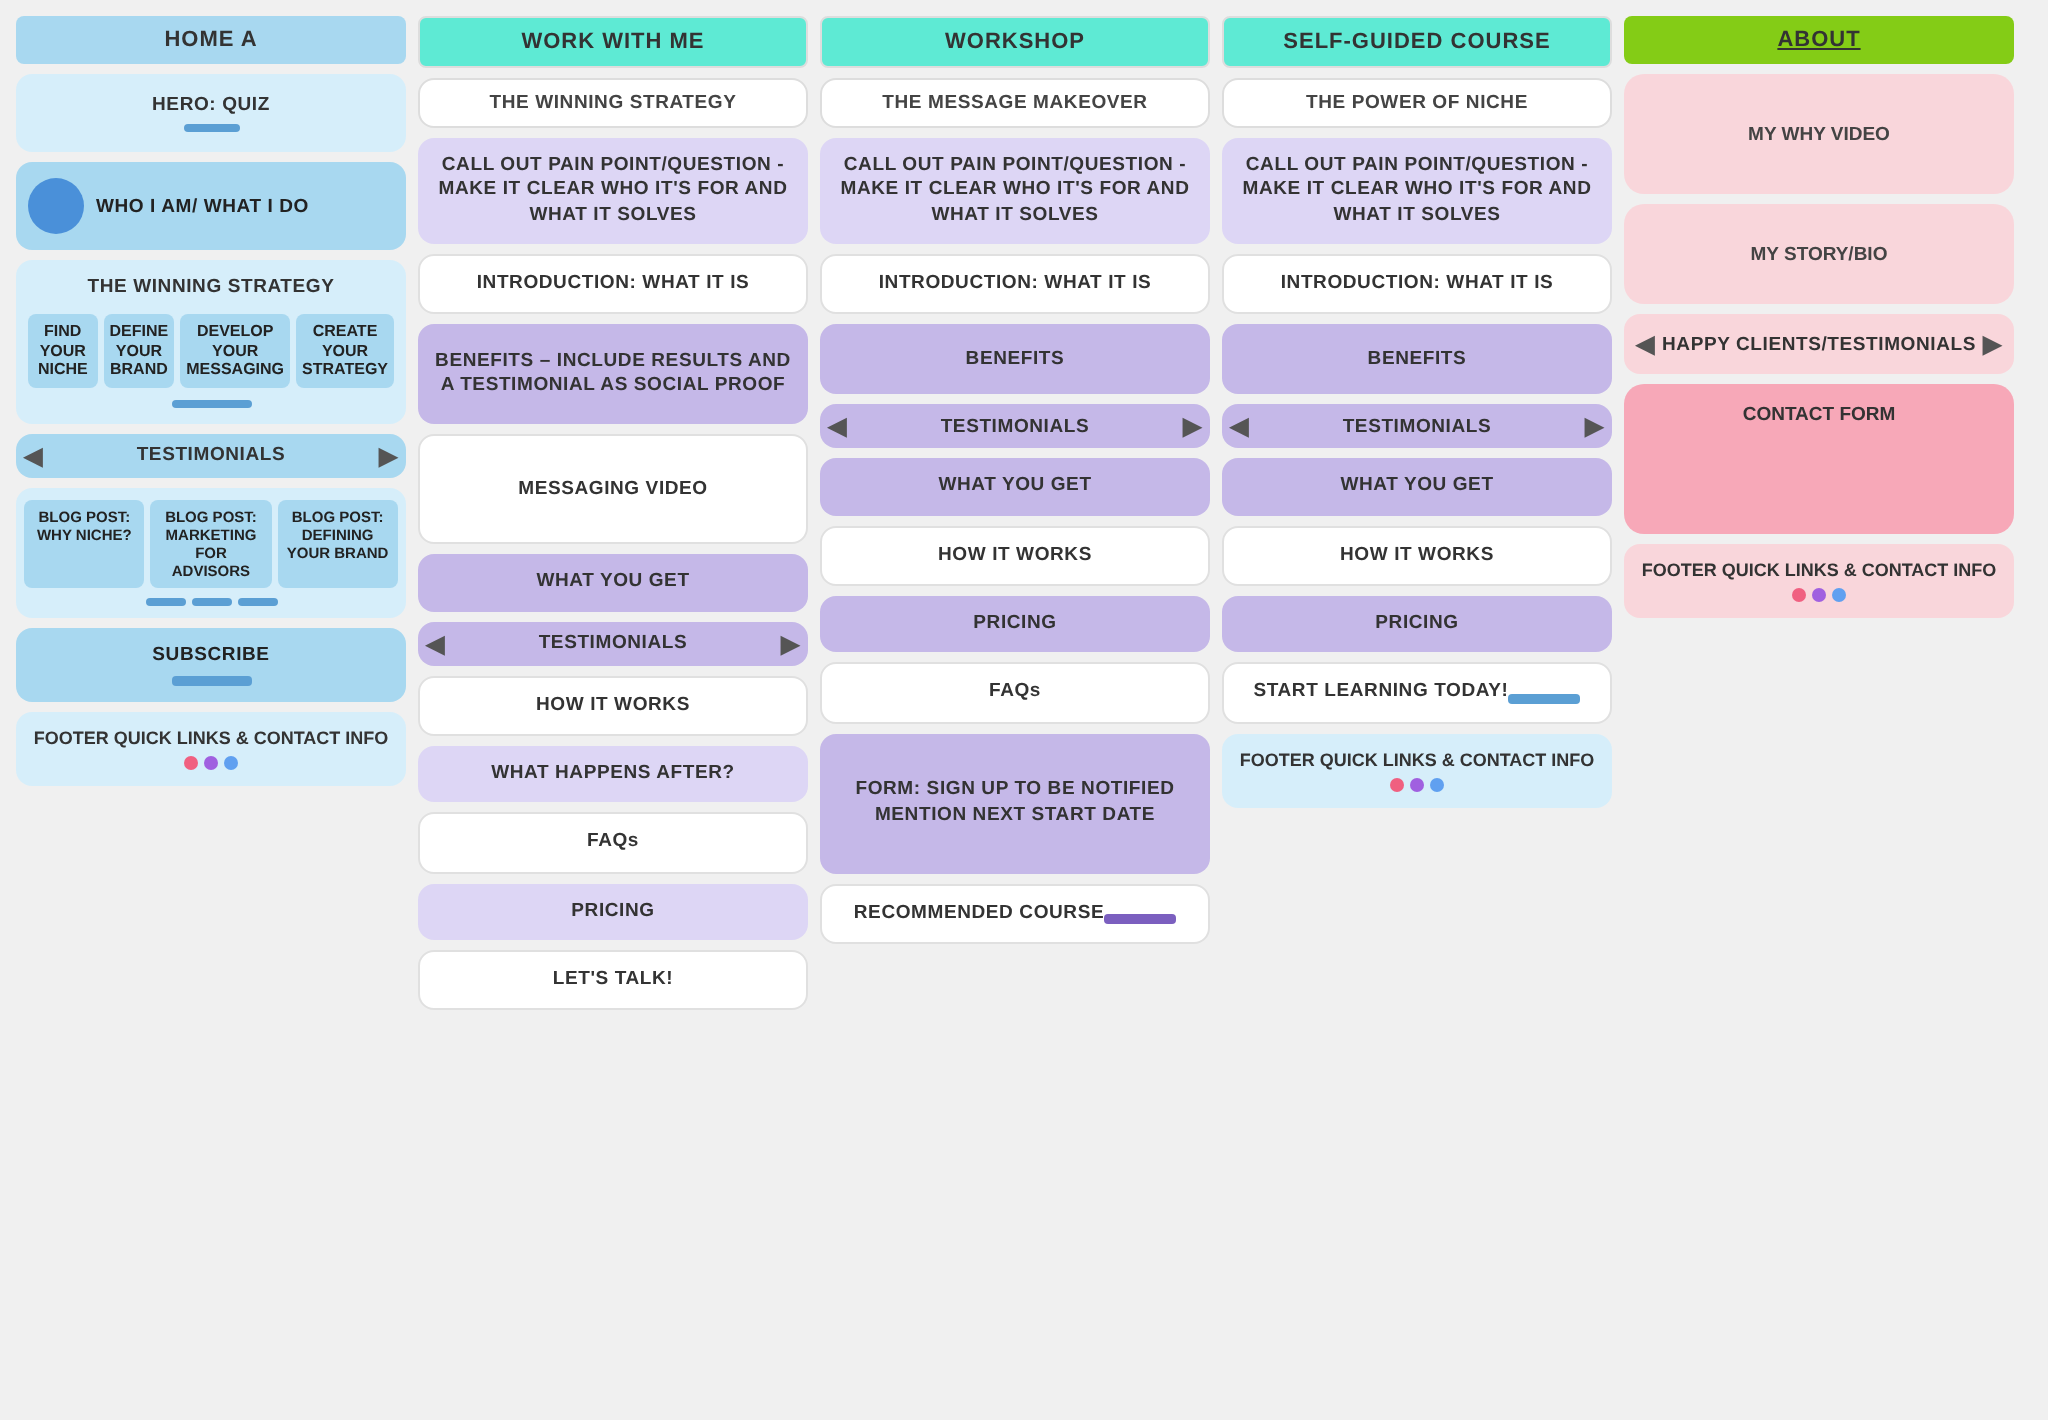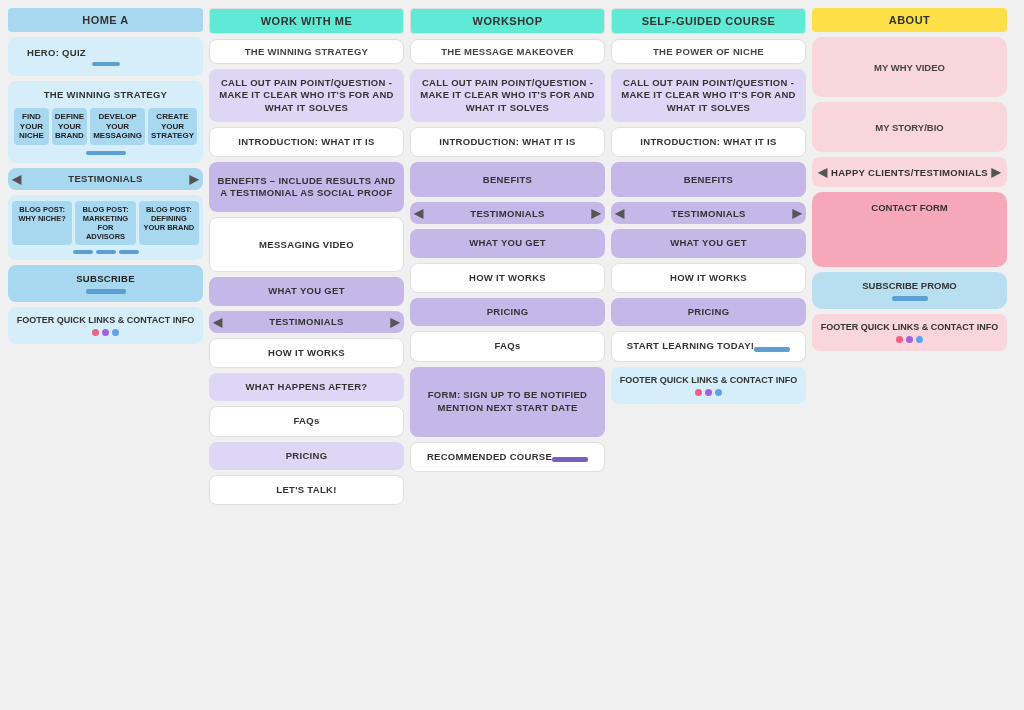--- a/index.html
+++ b/index.html
@@ -32,21 +32,21 @@
     .col-header {
       text-align: center;
       font-weight: bold;
       font-size: 11px;
       padding: 6px 4px;
       letter-spacing: 0.5px;
       color: #333;
     }
     .col-header.blue { background: #a8d8f0; border-radius: 4px; }
     .col-header.white { background: #5eead4; border-radius: 4px; border: 1px solid #ddd; }
-    .col-header.pink { background: #fde047; border-radius: 4px; }
+    .col-header.pink { background: #84cc16; border-radius: 4px; text-decoration: underline; }
 
     
     .card {
       border-radius: 8px;
       padding: 8px 6px;
       text-align: center;
       font-size: 9.5px;
       font-weight: 600;
       letter-spacing: 0.3px;
       color: #333;
@@ -56,22 +56,22 @@
     .card.lavender { background: #c5b8e8; }
     .card.light-lavender { background: #ddd6f5; }
 
     .card.tall { min-height: 50px; display: flex; align-items: center; justify-content: center; flex-direction: column; }
     .card.short { min-height: 28px; display: flex; align-items: center; justify-content: center; }
 
     
     .hero-card {
       background: #d6eefa;
       border-radius: 8px;
-      padding: 10px 19px;
-      text-align: left;
+      padding: 10px 0;
+      text-align: center;
       font-size: 9.5px;
       font-weight: 600;
       letter-spacing: 0.3px;
       color: #333;
     }
     .dot-line {
       display: flex;
       justify-content: center;
       margin-top: 4px;
       gap: 2px;
@@ -297,20 +297,24 @@
   <div class="column col-home">
     <div class="col-header blue">HOME A</div>
 
     <div class="hero-card">
       <span>HERO: QUIZ</span>
       <div class="dot-line">
         <div class="dash"></div>
       </div>
     </div>
 
+    <div class="who-card">
+      <div class="who-circle"></div>
+      <span class="who-text">WHO I AM/ WHAT I DO</span>
+    </div>
 
     <div class="strategy-card">
       <div class="strategy-title">THE WINNING STRATEGY</div>
       <div class="strategy-items">
         <div class="strategy-item">FIND YOUR NICHE</div>
         <div class="strategy-item">DEFINE YOUR BRAND</div>
         <div class="strategy-item">DEVELOP YOUR MESSAGING</div>
         <div class="strategy-item">CREATE YOUR STRATEGY</div>
       </div>
       <div class="strategy-dash">
@@ -469,26 +473,20 @@
     <div class="about-pink" style="min-height:50px;">MY STORY/BIO</div>
 
     <div class="testimonials-row" style="background:#f9d6db;border-radius:8px;padding:8px 6px;">
       <span class="arrow">◀</span>
       <span>HAPPY CLIENTS/TESTIMONIALS</span>
       <span class="arrow">▶</span>
     </div>
 
     <div class="about-salmon" style="min-height:75px;">CONTACT FORM</div>
 
-    <div class="about-blue">
-      <span>SUBSCRIBE PROMO</span>
-      <div style="display:flex;justify-content:center;margin-top:5px;">
-        <div style="width:36px;height:5px;border-radius:2px;background:#5b9fd4;"></div>
-      </div>
-    </div>
 
     <div class="footer-card" style="background:#f9d6db;">
       <span>FOOTER QUICK LINKS &amp; CONTACT INFO</span>
       <div class="three-dots">
         <div class="dot" style="background:#f06080;"></div>
         <div class="dot" style="background:#a060e0;"></div>
         <div class="dot" style="background:#60a0f0;"></div>
       </div>
     </div>
   </div>

